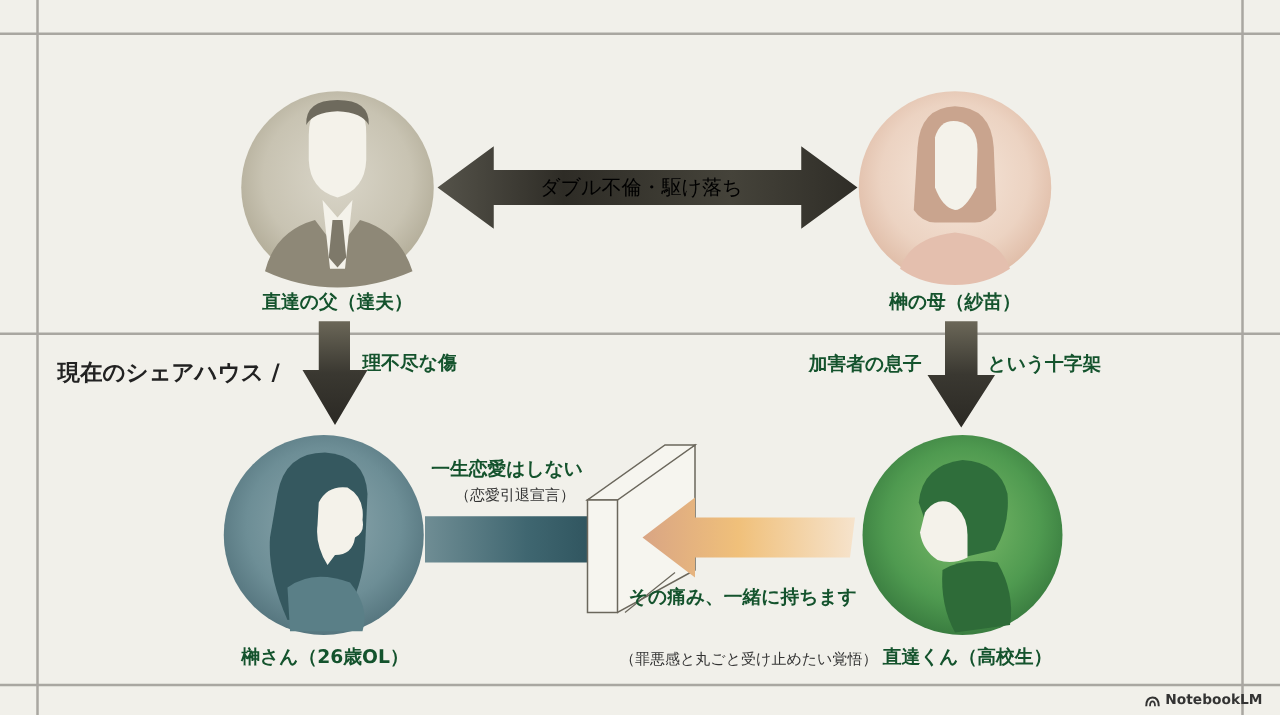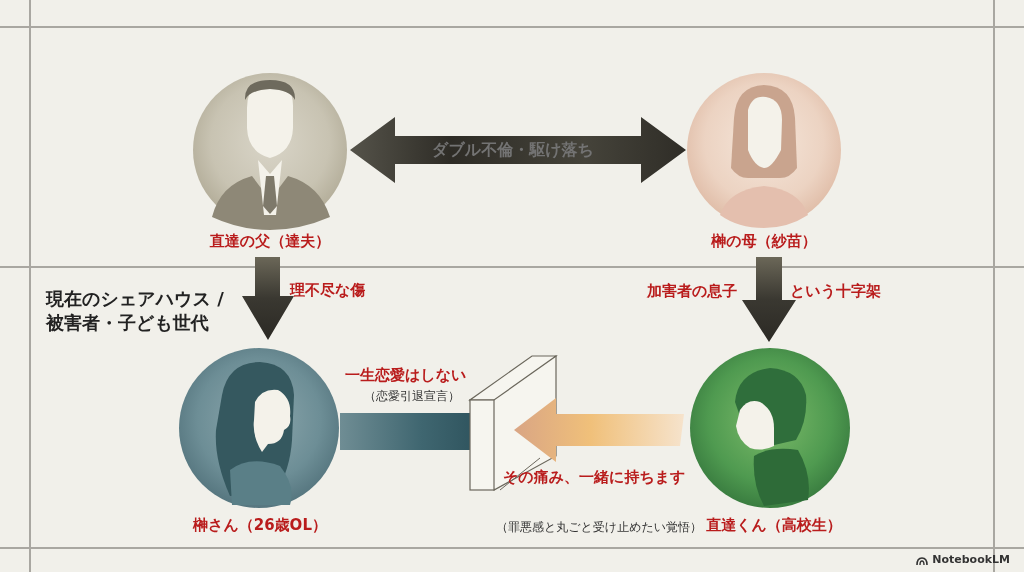--- a/index.html
+++ b/index.html
@@ -9,47 +9,46 @@
       font-family: "DejaVu Sans", "Liberation Sans", sans-serif;
       color: #1f1f1f;
     }
     .gl { position: absolute; background: #a9a7a1; }
     .gl.h { height: 2px; left: 0; width: 1024px; }
     .gl.v { width: 2px; top: 0; height: 572px; }
     .section-title {
       position: absolute; font-size: 18px; font-weight: bold; line-height: 24px; color: #222;
     }
     .label {
-      position: absolute; font-size: 15px; font-weight: bold; color: #b91c1c; white-space: nowrap;
+      position: absolute; font-size: 15px; font-weight: bold; color: #14532d; white-space: nowrap;
     }
     .label.sub { font-size: 12px; font-weight: normal; color: #333; }
     .name-label { text-align: center; width: 200px; }
     svg.layer { position: absolute; left: 0; top: 0; }
     .watermark {
       position: absolute; right: 14px; bottom: 6px; font-size: 11px; font-weight: bold; color: #333;
       display: flex; align-items: flex-end; gap: 4px;
     }
     .arrow-text {
-      position: absolute; color: #737373; font-size: 16px; font-weight: bold; white-space: nowrap;
+      position: absolute; color: #000000; font-size: 16px; font-weight: normal; white-space: nowrap;
     }
   </style>
 </head>
 <body>
 
 <div class="gl h" style="top:26px;"></div>
 <div class="gl h" style="top:266px;"></div>
 <div class="gl h" style="top:547px;"></div>
 <div class="gl v" style="left:29px;"></div>
 <div class="gl v" style="left:993px;"></div>
 
 <div class="section-title" style="left:46px; top:38px;">
 </div>
 <div class="section-title" style="left:46px; top:287px;">
   <div>現在のシェアハウス /</div>
-  <div>被害者・子ども世代</div>
 </div>
 
 <svg class="layer" width="1024" height="572" viewBox="0 0 1024 572">
   <defs>
     <radialGradient id="gFather" cx="50%" cy="45%" r="55%">
       <stop offset="0%" stop-color="#d9d5c8"></stop>
       <stop offset="70%" stop-color="#c8c3b2"></stop>
       <stop offset="100%" stop-color="#b3ad99"></stop>
     </radialGradient>
     <radialGradient id="gMother" cx="50%" cy="45%" r="55%">

